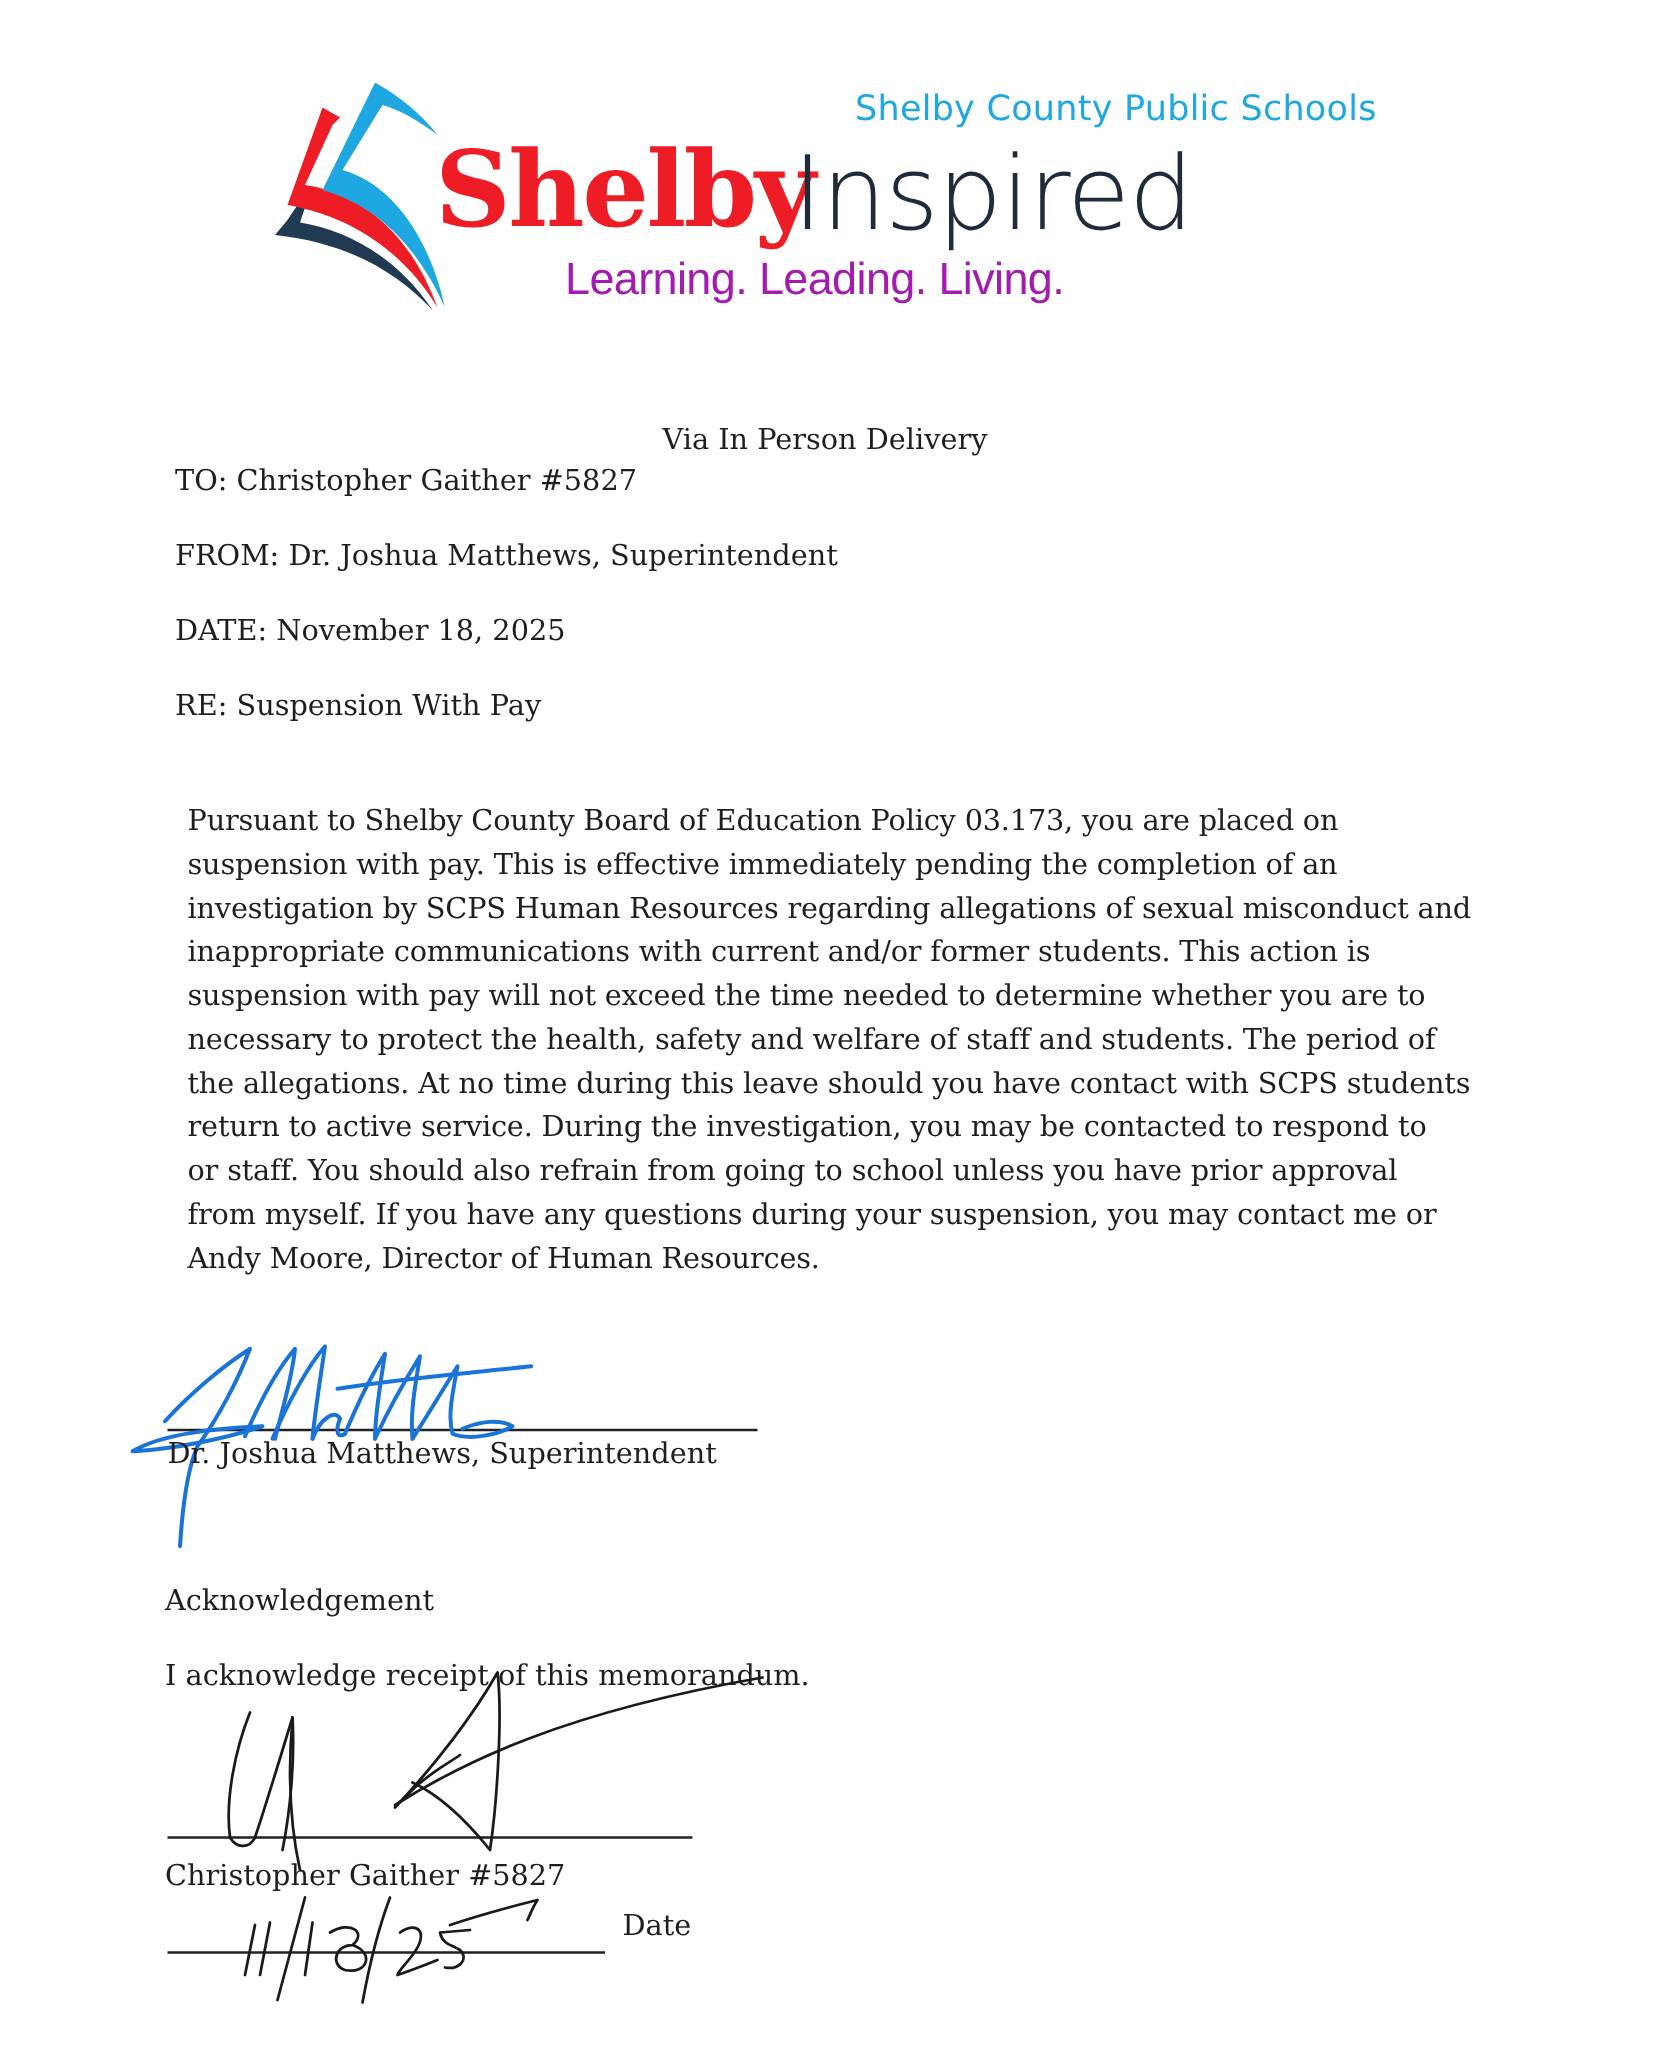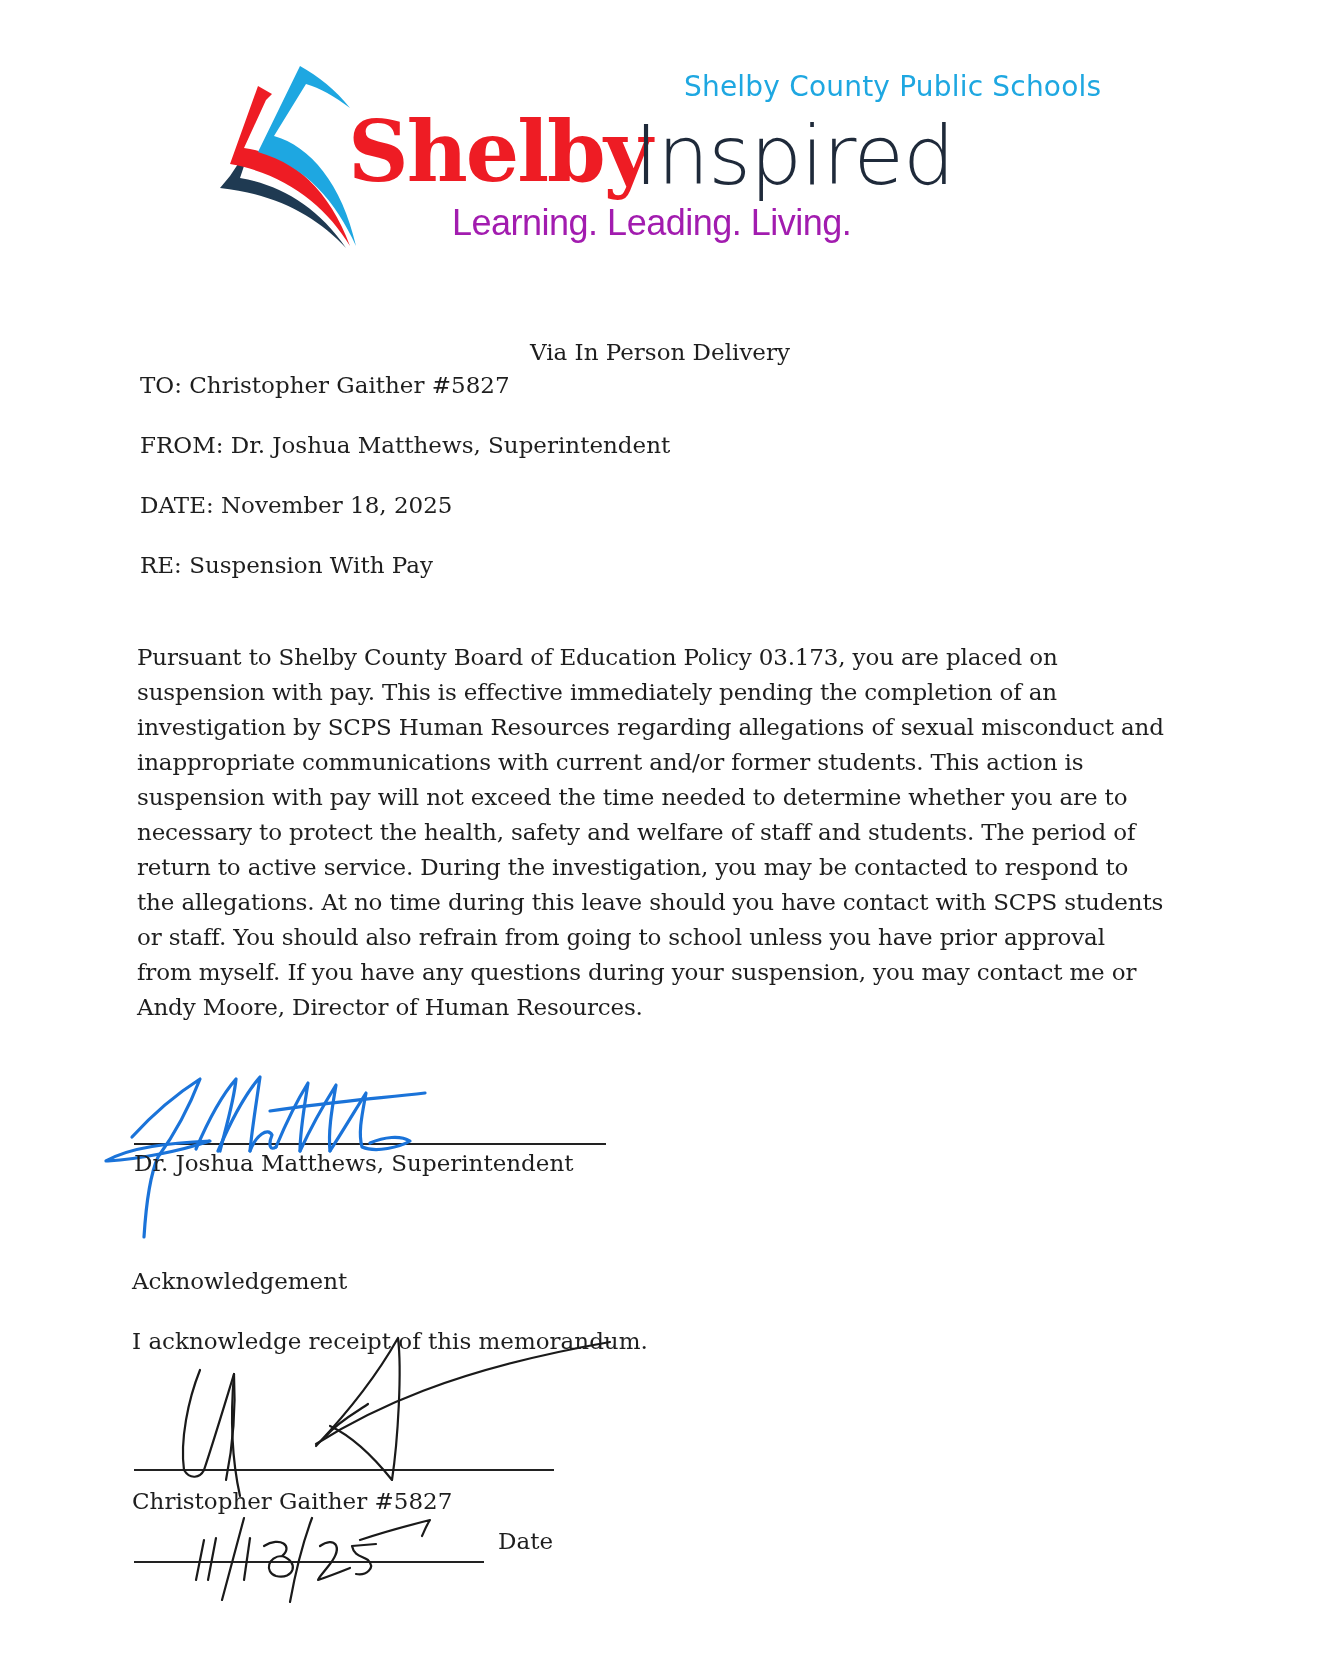--- a/index.html
+++ b/index.html
@@ -30,21 +30,21 @@
     }
     .logo-tagline {
       position: absolute; left: 206px; top: 144px;
       font-family: Liberation Sans, sans-serif;
       font-size: 36px; color: #a21caf; letter-spacing: -0.5px; white-space: nowrap; margin-left: 28px;
     }
 
     .line { position: absolute; white-space: nowrap; font-size: 23px; line-height: 1; }
     .delivery { left: 530px; top: 298px; margin-top: 43px; }
     .memo-field { left: 140px; }
-    .body-para { position: absolute; left: 137px; top: 640px; font-size: 23px; line-height: 35px; letter-spacing: -0.15px; }
+    .body-para { position: absolute; left: 150px; top: 640px; font-size: 23px; line-height: 35px; letter-spacing: -0.15px; }
     .body-para div { white-space: nowrap; }
 
     .sig-line { position: absolute; height: 2px; background: #222; }
     .sig-svg { position: absolute; overflow: visible; }
     .label { position: absolute; white-space: nowrap; font-size: 23px; }
   </style>
 </head>
 <body>
 
 <div class="page">
@@ -70,22 +70,22 @@
   <div class="line memo-field" style="top:494px">DATE: November 18, 2025</div>
   <div class="line memo-field" style="top:554px">RE: Suspension With Pay</div>
 
   <div class="body-para">
     <div>Pursuant to Shelby County Board of Education Policy 03.173, you are placed on</div>
     <div>suspension with pay. This is effective immediately pending the completion of an</div>
     <div>investigation by SCPS Human Resources regarding allegations of sexual misconduct and</div>
     <div>inappropriate communications with current and/or former students.  This action is</div>
     <div>suspension with pay will not exceed the time needed to determine whether you are to</div>
     <div>necessary to protect the health, safety and welfare of staff and students. The period of</div>
+    <div>the allegations. At no time during this leave should you have contact with SCPS students</div>
     <div>return to active service.  During the investigation, you may be contacted to respond to</div>
-    <div>the allegations. At no time during this leave should you have contact with SCPS students</div>
     <div>or staff.  You should also refrain from going to school unless you have prior approval</div>
     <div>from myself.  If you have any questions during your suspension, you may contact me or</div>
     <div>Andy Moore, Director of Human Resources.</div>
   </div>
 
   <div class="sig-line" style="left:134px; top:1143px; width:472px;"></div>
   <svg class="sig-svg" style="left:100px; top:1065px;" width="340" height="180" viewBox="0 0 340 180">
     <g fill="none" stroke="#1a73d9" stroke-width="3.2" stroke-linecap="round" stroke-linejoin="round">
       <path d="M32 72 C52 50 78 28 100 14 C90 40 74 70 58 92 C50 110 46 140 44 172"></path>
       <path d="M6 96 C30 82 70 78 110 76 C80 86 40 94 8 96 Z"></path>

